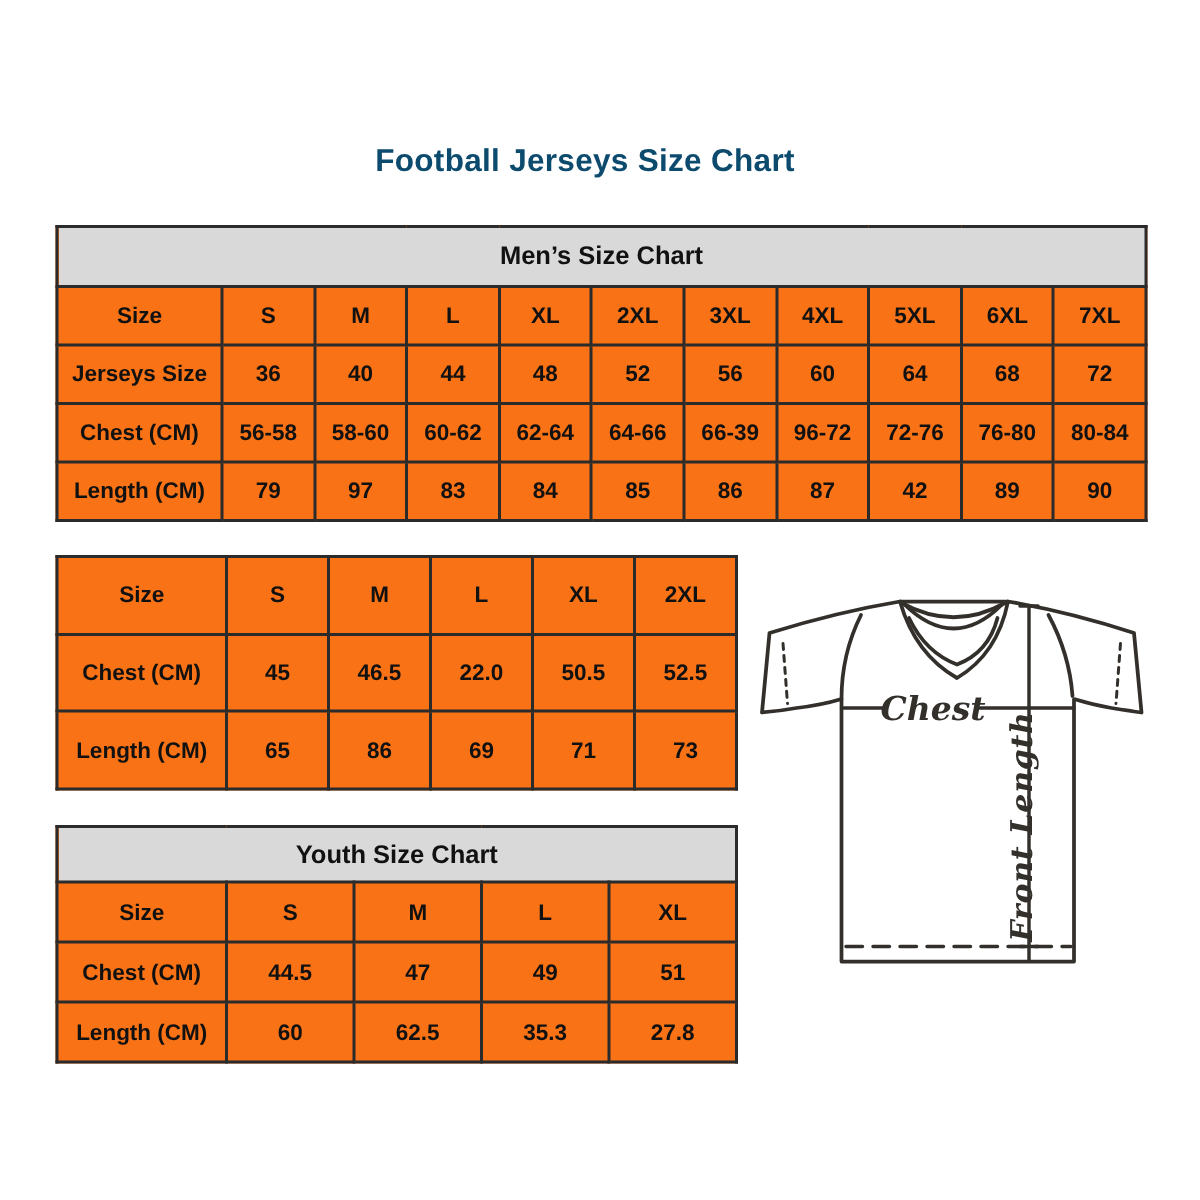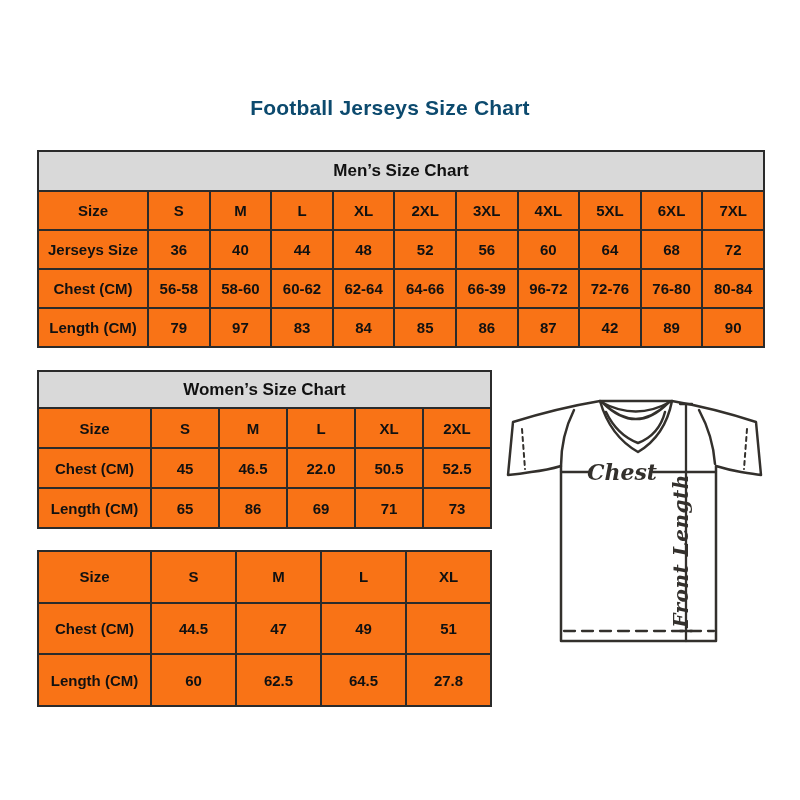--- a/index.html
+++ b/index.html
@@ -122,23 +122,20 @@
 <table id="womens" class="size-table">
     <colgroup>
       <col class="c0">
       <col>
       <col>
       <col>
       <col>
       <col>
     </colgroup>
     <tbody>
-      <tr class="head-row">
-        <td colspan="6" class="thead">Women’s Size Chart</td>
-      </tr>
       <tr>
         <td>Size</td>
         <td>S</td>
         <td>M</td>
         <td>L</td>
         <td>XL</td>
         <td>2XL</td>
       </tr>
       <tr>
         <td>Chest (CM)</td>
@@ -160,39 +157,42 @@
   </table>
 <table id="youth" class="size-table">
     <colgroup>
       <col class="c0">
       <col>
       <col>
       <col>
       <col>
     </colgroup>
     <tbody>
+      <tr class="head-row">
+        <td colspan="5" class="thead">Youth Size Chart</td>
+      </tr>
       <tr>
         <td>Size</td>
         <td>S</td>
         <td>M</td>
         <td>L</td>
         <td>XL</td>
       </tr>
       <tr>
         <td>Chest (CM)</td>
         <td>44.5</td>
         <td>47</td>
         <td>49</td>
         <td>51</td>
       </tr>
       <tr>
         <td>Length (CM)</td>
         <td>60</td>
         <td>62.5</td>
-        <td>64.5</td>
+        <td>35.3</td>
         <td>27.8</td>
       </tr>
     </tbody>
   </table>
 
 <div class="jersey-wrap">
   <svg viewBox="0 0 276 264" width="276" height="264" xmlns="http://www.w3.org/2000/svg">
     <g fill="none" stroke="#33302c" stroke-width="2.5" stroke-linejoin="round" stroke-linecap="round">
 
       <path fill="#ffffff" d="M102,13 Q60,20 15,34 L10,87 Q22,86 33,84 Q50,82 63,78

